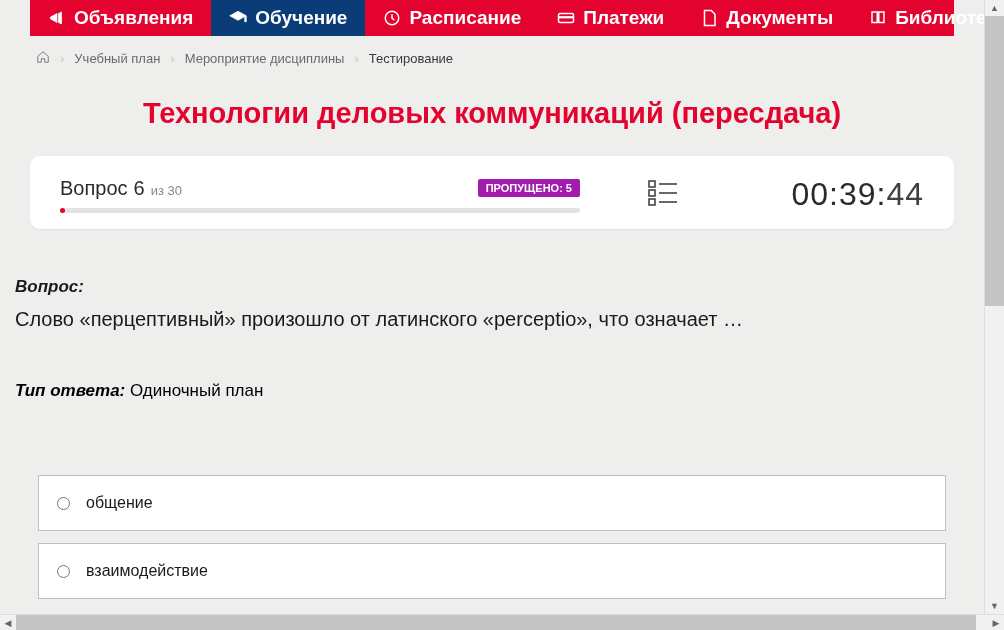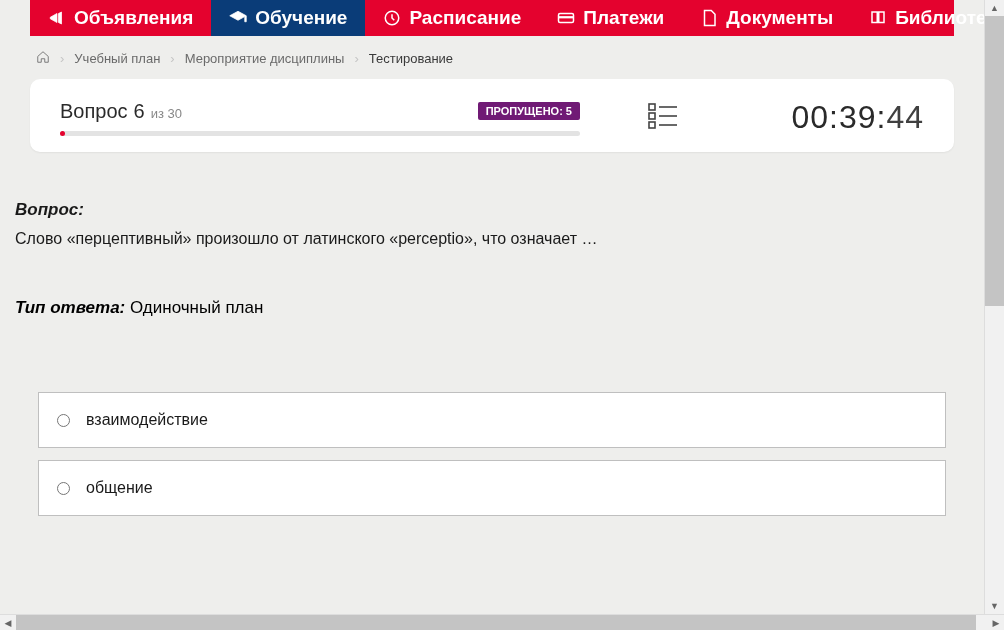--- a/index.html
+++ b/index.html
@@ -77,21 +77,21 @@
     .question-block { flex: 0 0 auto; width: 520px; }
     .question-num {
       font-size: 20px;
       color: #2a2a2a;
       display: flex;
       align-items: baseline;
       gap: 6px;
     }
     .question-num .of { font-size: 13px; color: #888; }
     .skipped-badge {
-      background: #701a75;
+      background: #a21caf;
       color: #fff;
       font-size: 11px;
       font-weight: 600;
       padding: 3px 8px;
       border-radius: 2px;
       margin-left: auto;
     }
     .q-row { display: flex; align-items: center; margin-bottom: 8px; }
     .progress {
       height: 5px;
@@ -121,21 +121,21 @@
     .question-body {
       padding: 48px 15px 30px;
     }
     .q-label {
       font-weight: 700;
       font-style: italic;
       font-size: 17px;
       color: #1a1a1a;
     }
     .q-text {
-      font-size: 16px;
+      font-size: 20px;
       color: #1a1a1a;
       margin-top: 8px;
       line-height: 1.4;
     }
     .ans-type {
       margin-top: 48px;
       font-size: 17px;
     }
     .ans-type .label { font-weight: 700; font-style: italic; }
     .answers {
@@ -280,20 +280,21 @@
         </svg>
     </span>
     <span class="breadcrumb-sep">›</span>
     <span class="breadcrumb-item">Учебный план</span>
     <span class="breadcrumb-sep">›</span>
     <span class="breadcrumb-item">Мероприятие дисциплины</span>
     <span class="breadcrumb-sep">›</span>
     <span class="breadcrumb-current">Тестирование</span>
   </div>
 
+  <h1 class="page-title">Технологии деловых коммуникаций (пересдача)</h1>
 
   <div class="status-bar">
     <div class="question-block">
       <div class="q-row">
         <div class="question-num">
           <span>Вопрос</span>
           <span>6</span>
           <span class="of">из 30</span>
         </div>
         <span class="skipped-badge">ПРОПУЩЕНО: 5</span>
@@ -322,25 +323,25 @@
     <div class="q-text">Слово «перцептивный» произошло от латинского «perceptio», что означает …</div>
     <div class="ans-type">
       <span class="label">Тип ответа:</span>
       <span>Одиночный план</span>
     </div>
   </div>
 
   <div class="answers">
     <label class="answer-option">
       <input type="radio" name="ans" style="">
-      <span>взаимодействие</span>
+      <span>общение</span>
     </label>
     <label class="answer-option">
       <input type="radio" name="ans" style="">
-      <span>общение</span>
+      <span>взаимодействие</span>
     </label>
 
   </div>
 
 </div>
 
 <div class="vscroll">
   <div class="vscroll-arrow">▲</div>
   <div class="vscroll-track">
       <div class="vscroll-thumb"></div>

